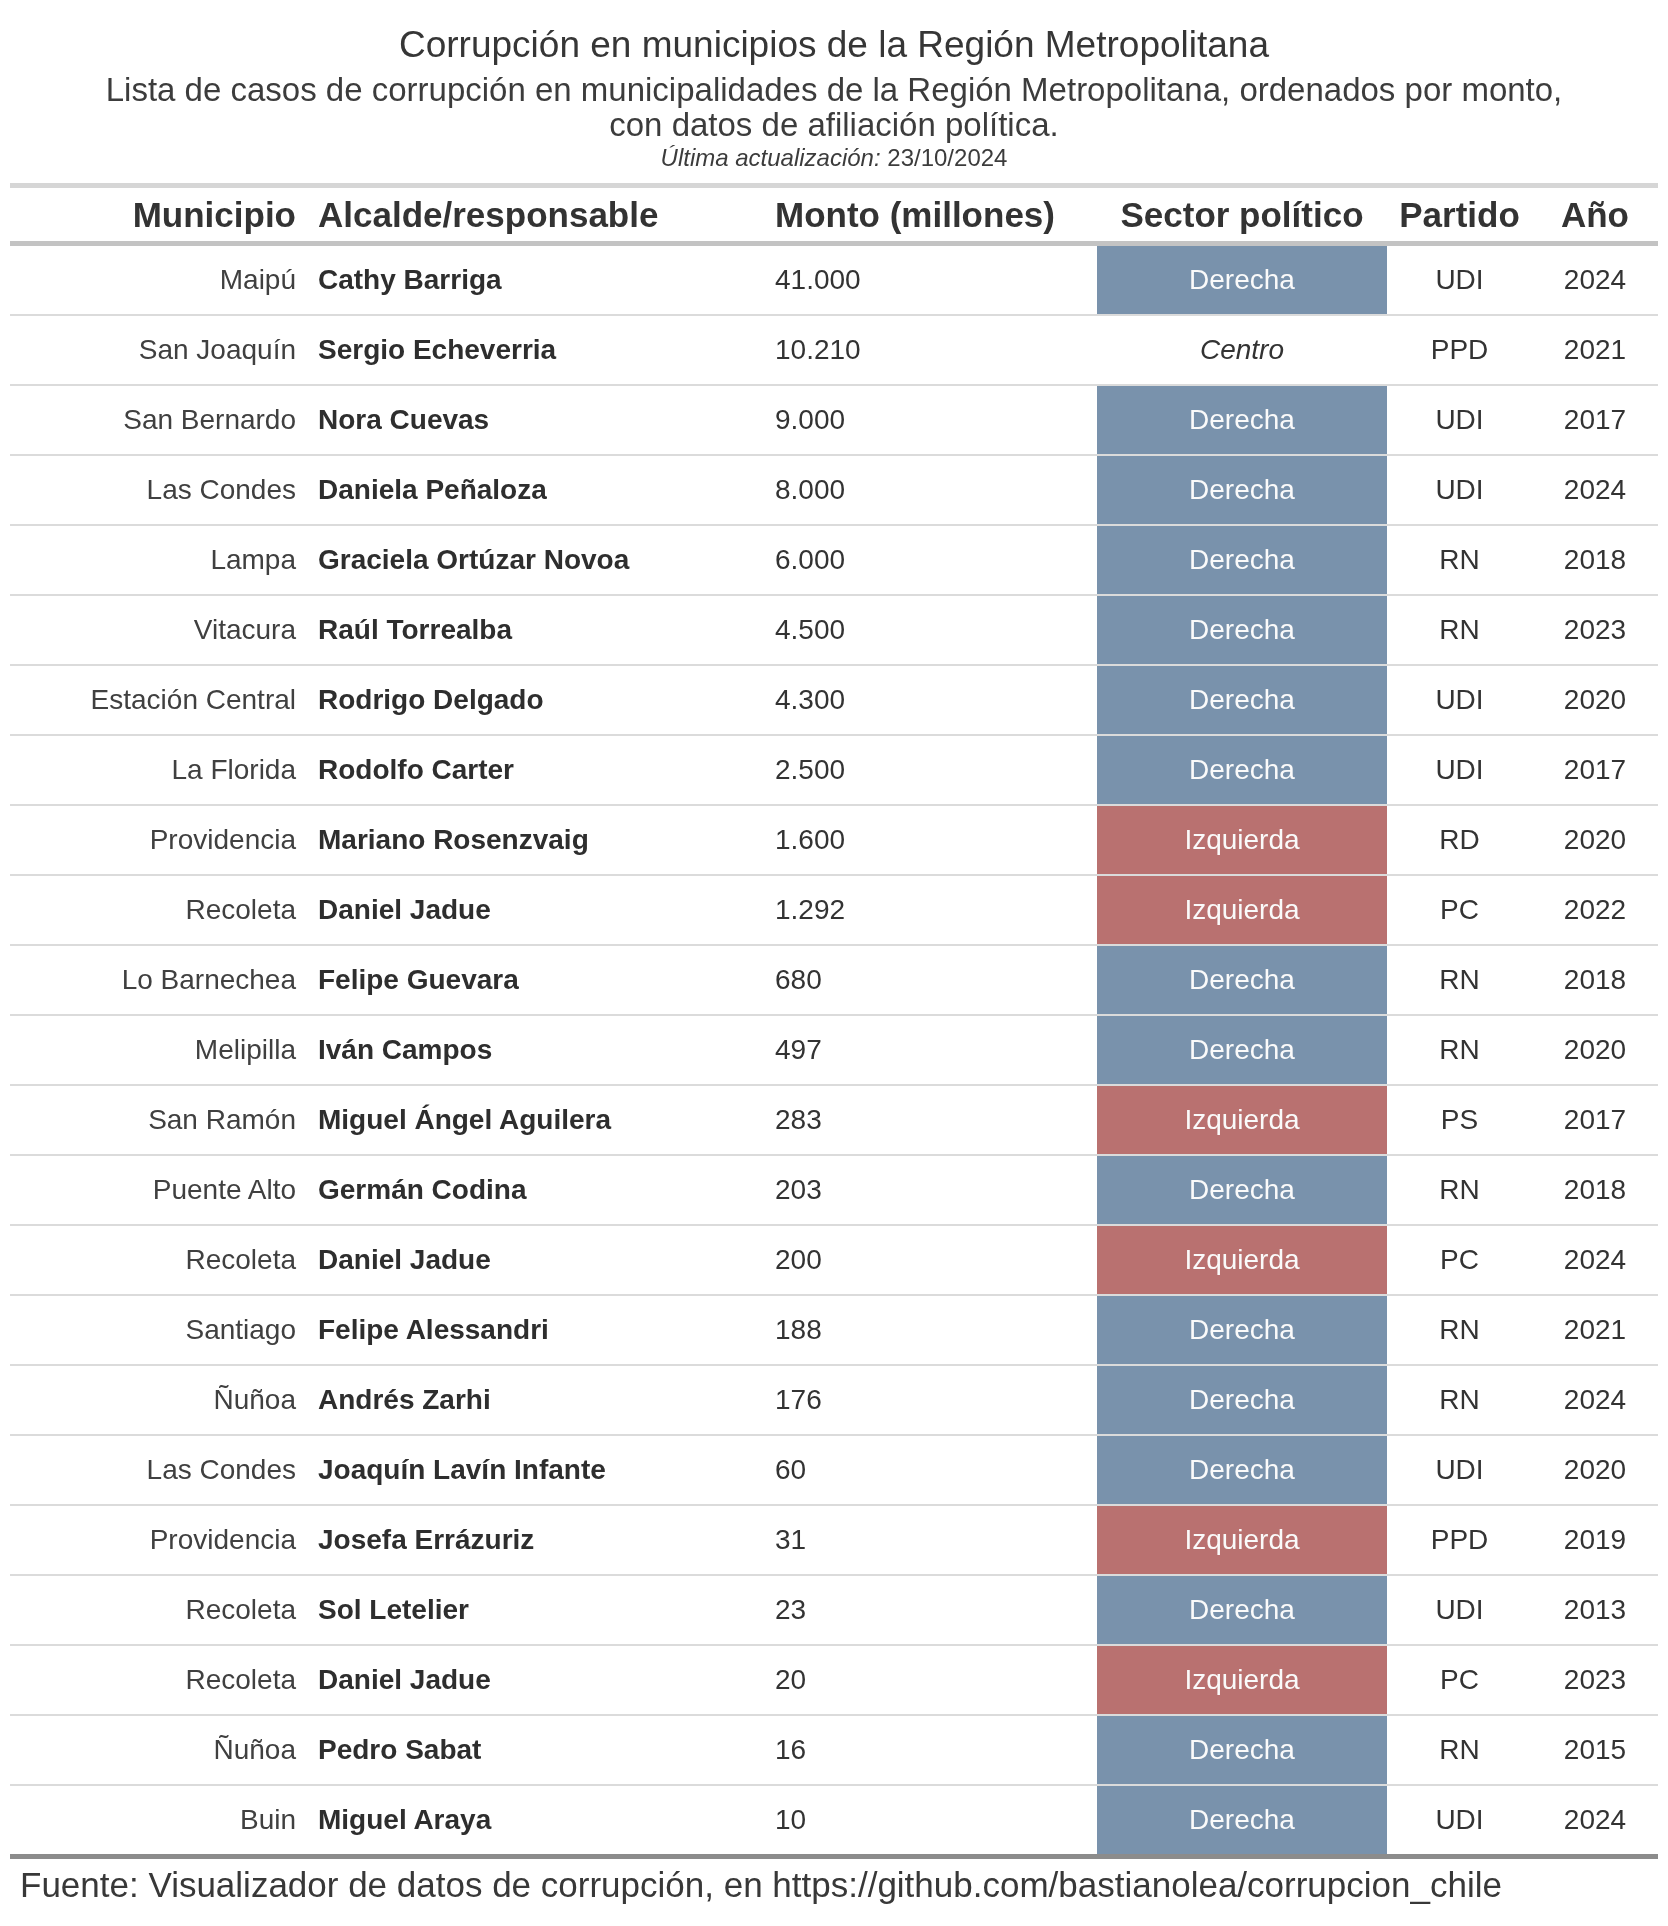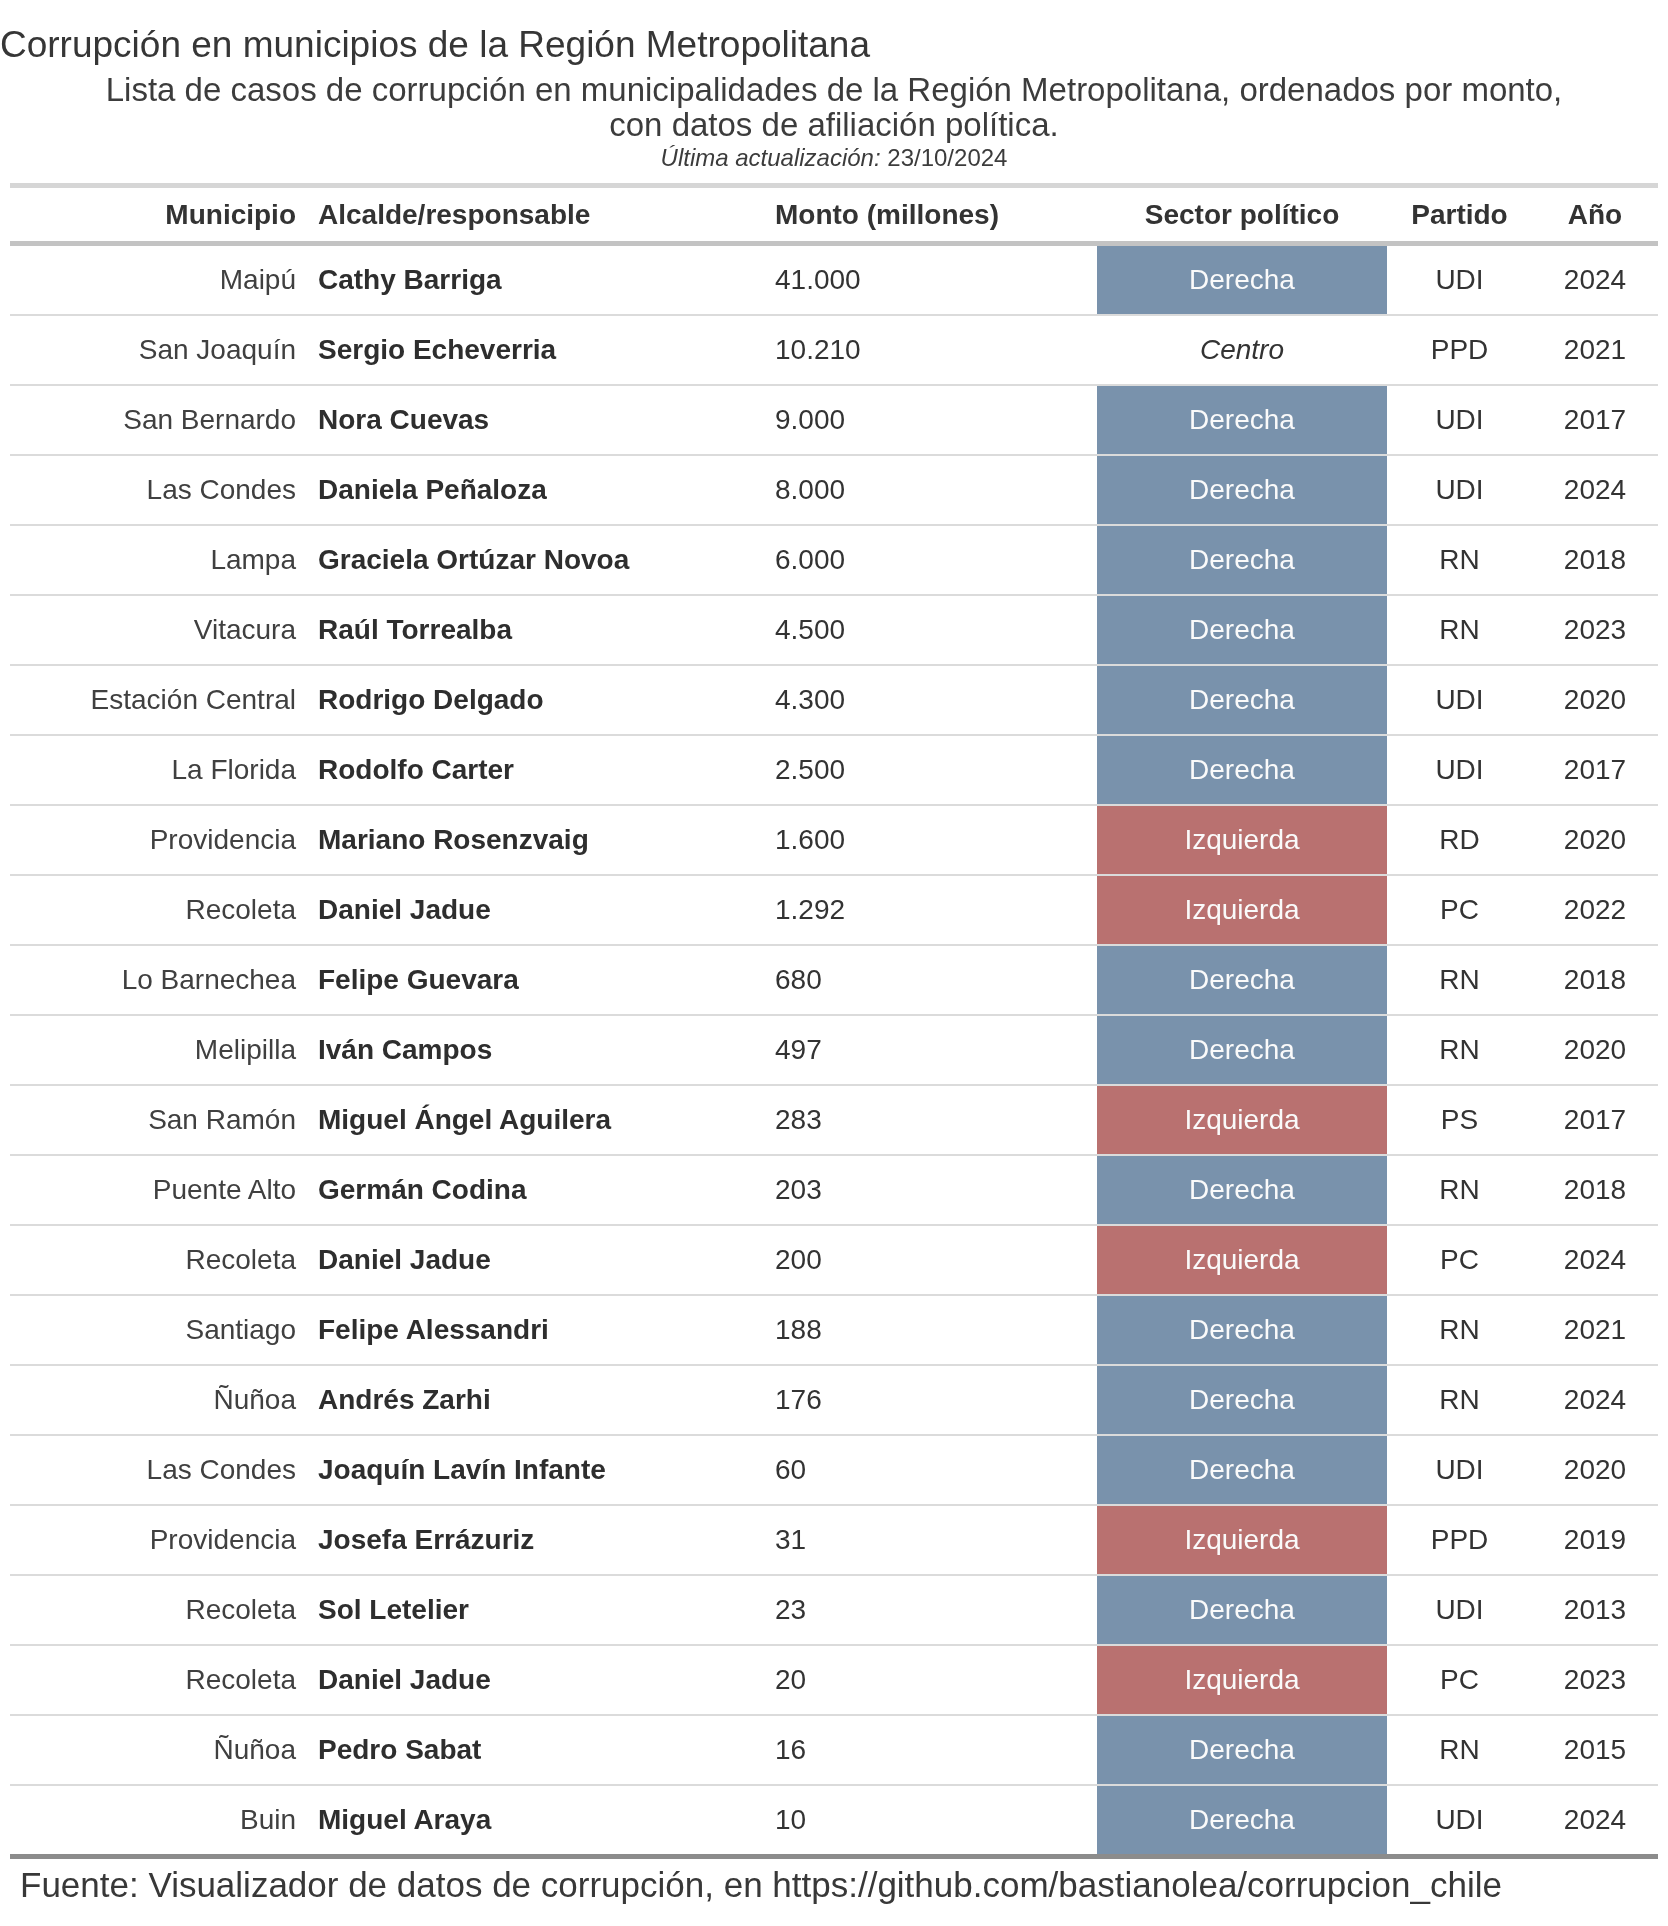--- a/index.html
+++ b/index.html
@@ -14,20 +14,21 @@
     height: 1926px;
     margin: 0 auto;
     background: #ffffff;
     overflow: hidden;
   }
   .page-title {
     margin: 22px 0 0 0;
     font-size: 37px;
     font-weight: 400;
     line-height: 46px;
+    text-align: center;
     color: #363636;
   }
   .page-subtitle {
     max-width: 1460px;
     margin: 4px auto 0 auto;
     font-size: 33px;
     font-weight: 400;
     line-height: 35px;
     text-align: center;
     color: #3c3c3c;
@@ -56,21 +57,21 @@
   col.c-monto     { width: 332px; }
   col.c-sector    { width: 290px; }
   col.c-partido   { width: 145px; }
   col.c-anio      { width: 126px; }
 
   thead th {
     height: 53px;
     border-bottom: 5px solid #c3c3c3;
     font-weight: 700;
     color: #333333;
-    font-size: 28px;
+    font-size: 35px;
     vertical-align: middle;
     padding: 0;
   }
   th.h-municipio { text-align: right; padding-right: 12px; }
   th.h-alcalde   { text-align: left;  padding-left: 10px; }
   th.h-monto     { text-align: left;  padding-left: 10px; }
   th.h-sector, th.h-partido, th.h-anio { text-align: center; }
 
   tbody td {
     height: 68px;

